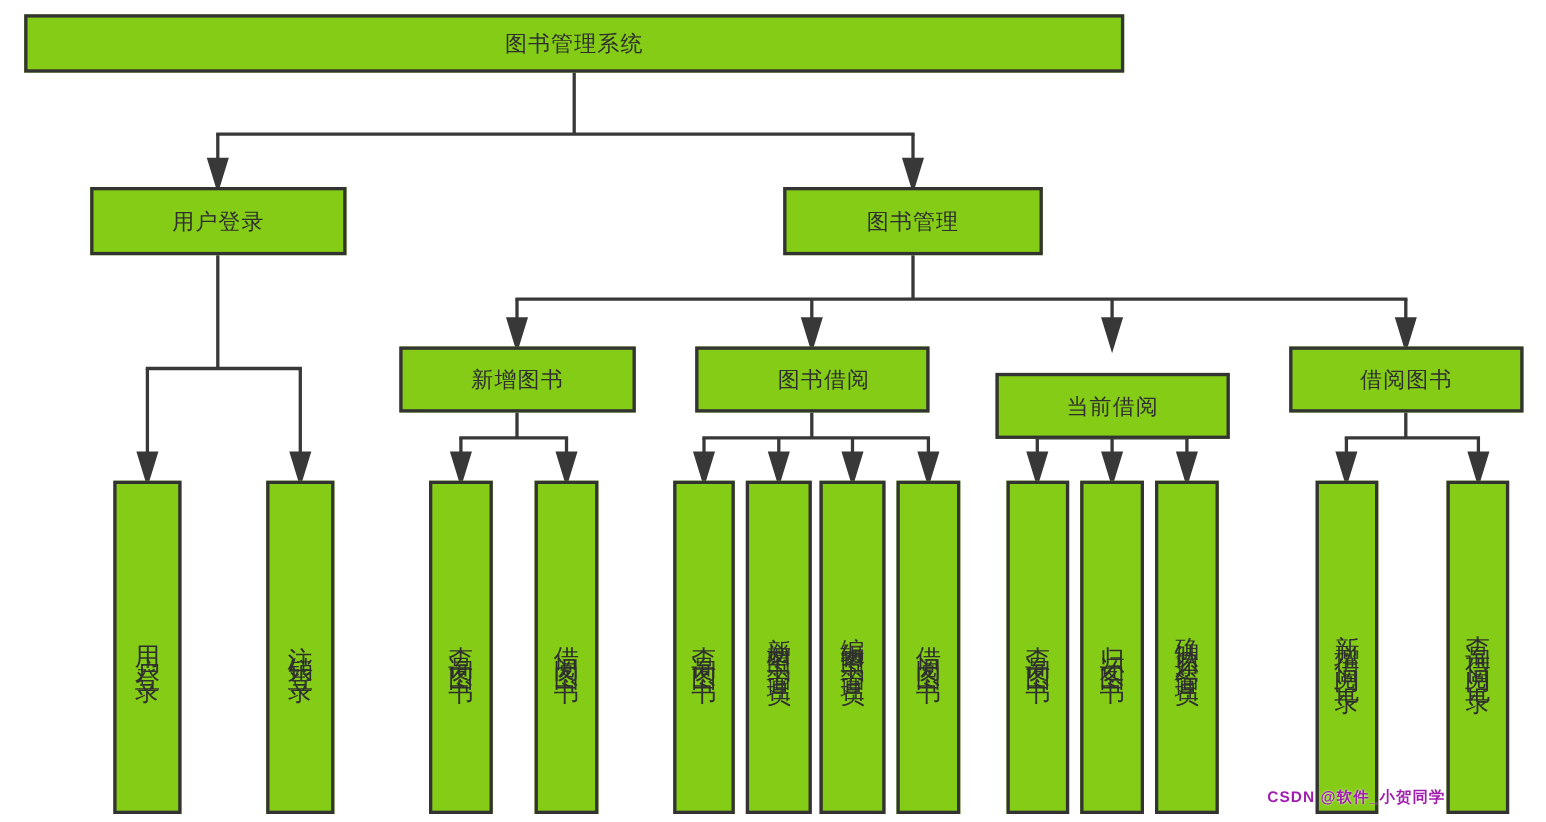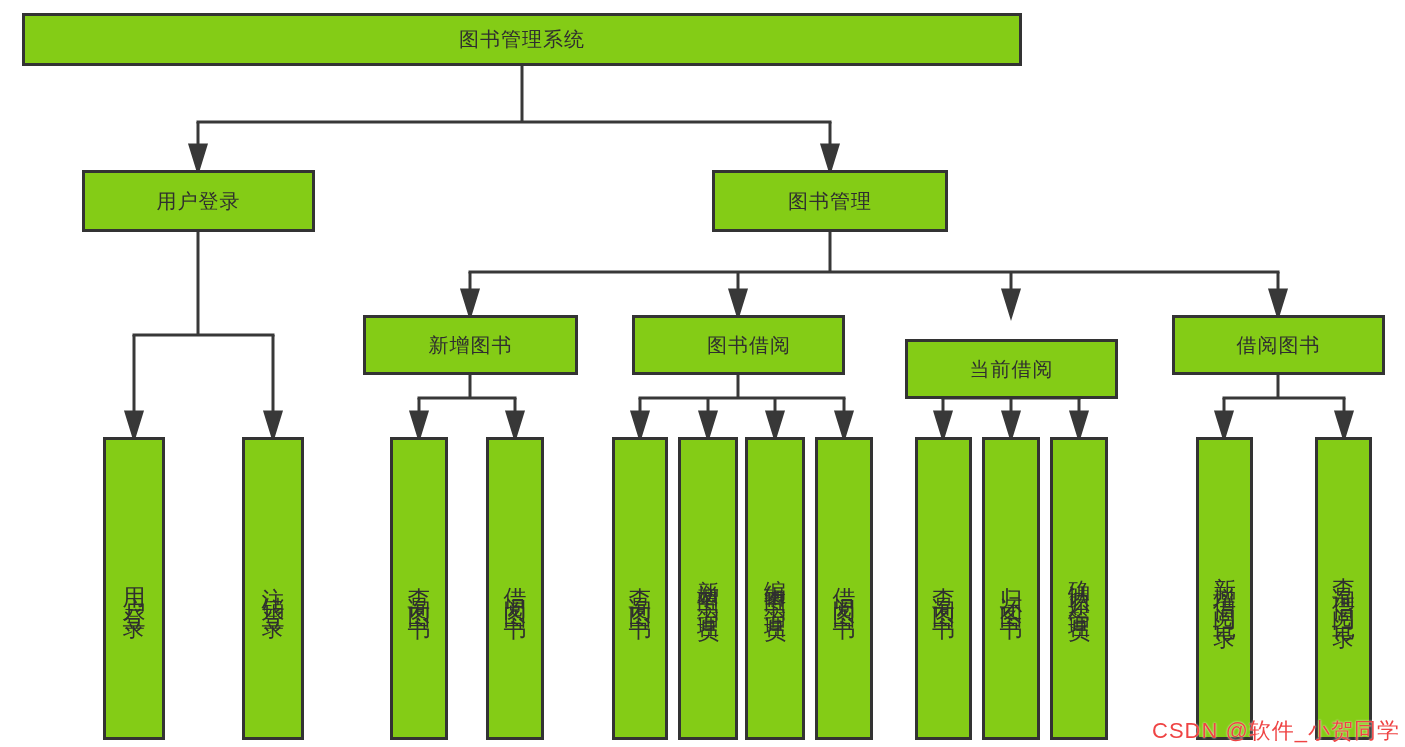--- a/index.html
+++ b/index.html
@@ -17,23 +17,24 @@
     text-align:center;
   }
   .h-box{font-size:20px;letter-spacing:1px;}
   .v-box{
     writing-mode:vertical-rl;text-orientation:mixed;
     font-size:23px;letter-spacing:10px;line-height:1;
     justify-content:center;align-items:center;
   }
   .v-box.long{letter-spacing:6px;font-size:22px;}
   .watermark{
-    position:absolute;z-index:5;font-size:22px;color:#ef4444;
+    position:absolute;z-index:5;font-size:14px;color:#a21caf;
     letter-spacing:1px;white-space:nowrap;
     text-shadow:0 0 2px #ffffff;
+    font-weight:bold;
   }
 </style>
 </head>
 <body>
 
 <div class="stage">
 
   <svg class="wires" width="1405" height="747" viewBox="0 0 1405 747">
     <g stroke="#383838" stroke-width="3" fill="#383838">
 

